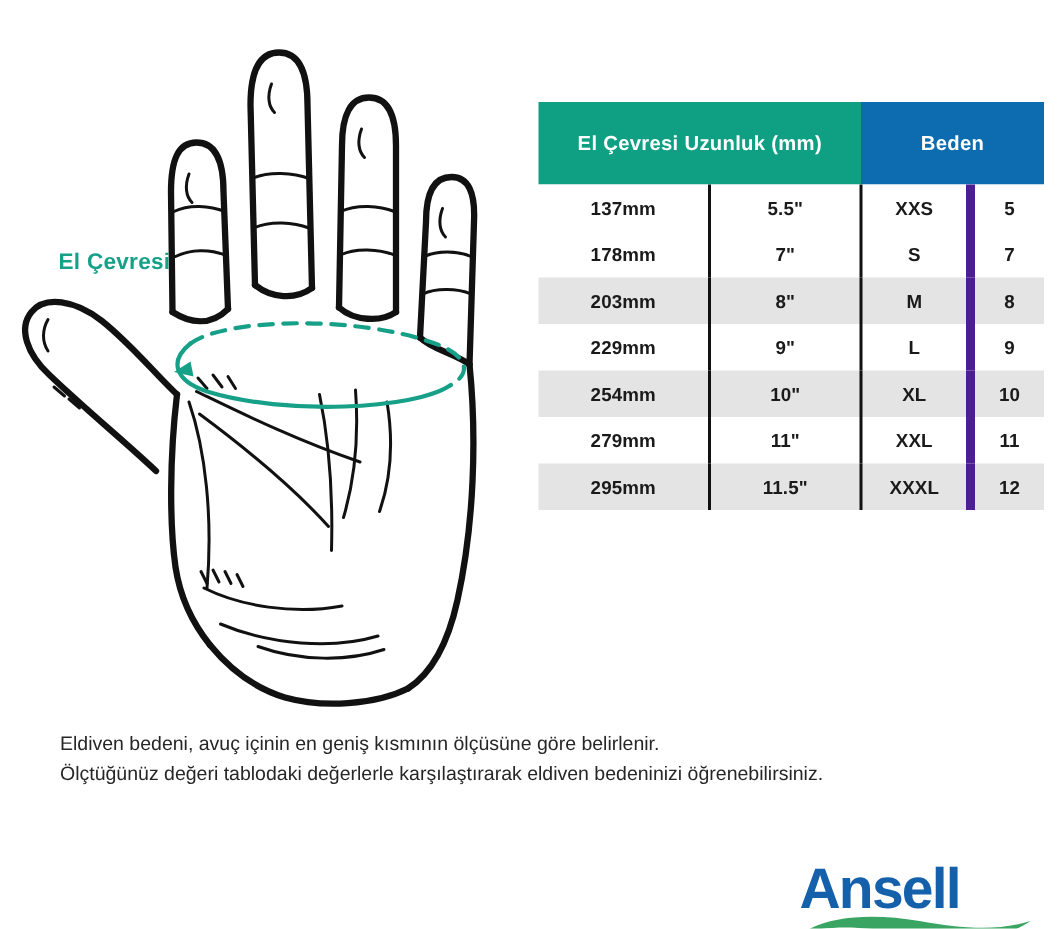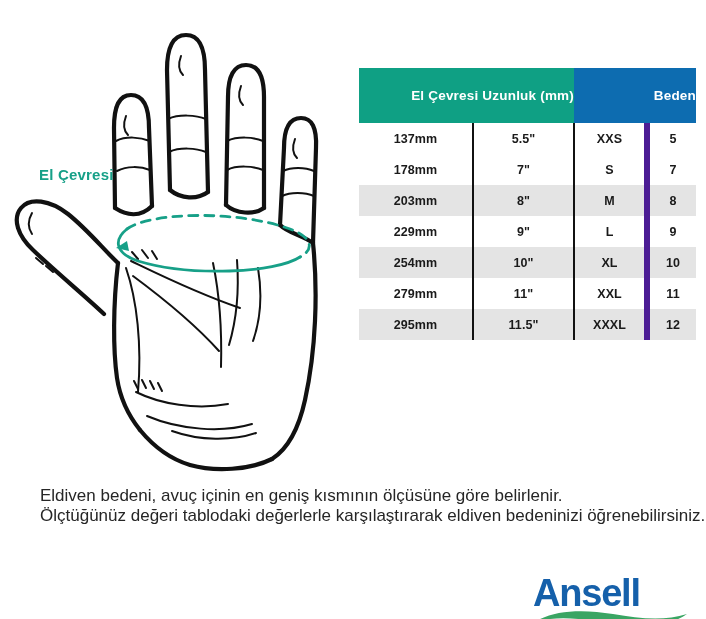--- a/index.html
+++ b/index.html
@@ -46,21 +46,21 @@
     width: 337px;
     border-collapse: collapse;
     table-layout: fixed;
   }
   #size-table th {
     height: 55px;
     color: #ffffff;
     font-size: 13.5px;
     font-weight: bold;
     letter-spacing: .2px;
-    text-align: right;
+    text-align: center;
     padding: 0;
     border: 0;
   }
   th.head-green { background: #0fa084; }
   th.head-blue  { background: #0d6cb0; }
 
   #size-table td {
     height: 31px;
     font-size: 12.5px;
     font-weight: bold;
@@ -77,21 +77,21 @@
   #size-table tbody td.c-mm   { border-right: 2px solid #111111; }
   #size-table tbody td.c-inch { border-right: 2px solid #111111; }
   #size-table tbody td.c-size { border-right: 6px solid #4c1d95; }
 
   
   #note-text {
     position: absolute;
     left: 40px;
     top: 486px;
     width: 630px;
-    font-size: 17px;
+    font-size: 13px;
     line-height: 20px;
     color: #262626;
   }
   #note-text div { white-space: nowrap; }
 
   
   #ansell-logo {
     position: absolute;
     left: 533px;
     top: 572px;

